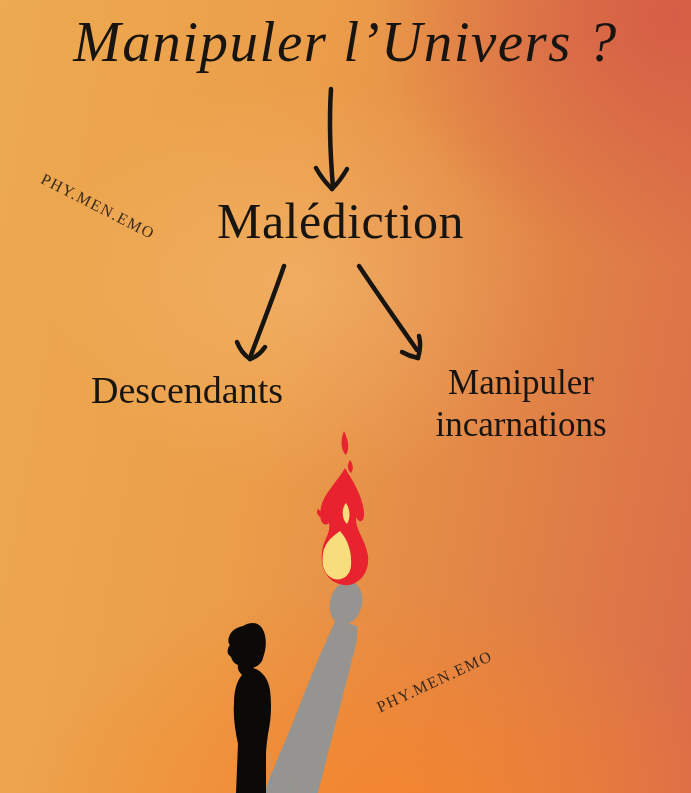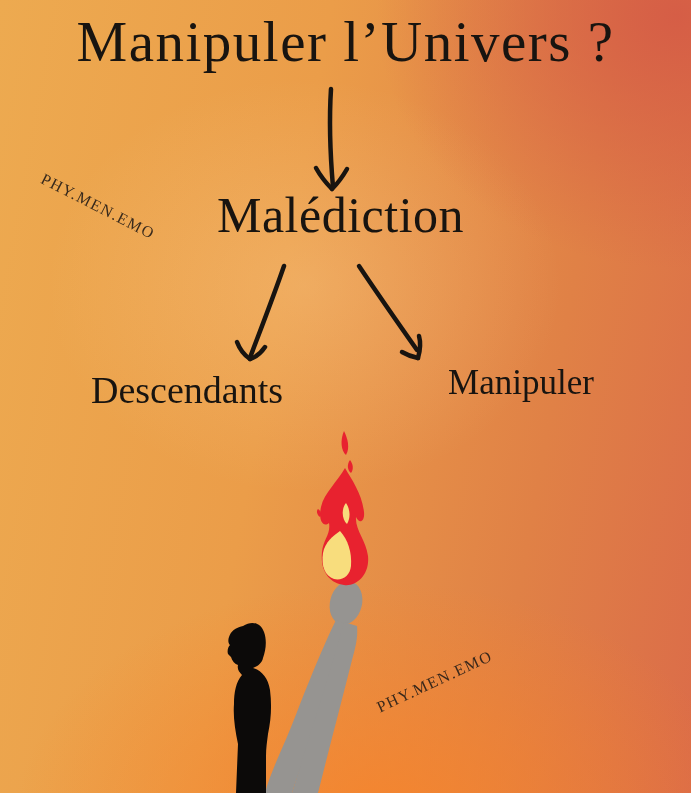--- a/index.html
+++ b/index.html
@@ -24,23 +24,24 @@
       radial-gradient(60% 42% at 44% 36%, rgba(252,212,152,0.30) 0%, rgba(252,212,152,0) 62%),
       radial-gradient(85% 48% at 55% 103%, rgba(247,132,42,0.85) 0%, rgba(247,132,42,0) 62%),
       linear-gradient(100deg, var(--bg-top-left) 0%, #eb9d49 40%, #e08146 75%, var(--bg-top-right) 100%);
   }
   .title{
     position:absolute;top:8px;left:0;right:0;
     text-align:center;
     font-size:57px;letter-spacing:1.5px;
     line-height:1.2;
     white-space:nowrap;
+    font-style:italic;
   }
   .center-node{
-    position:absolute;top:186px;left:0;right:10px;
+    position:absolute;top:192px;left:0;right:10px;
     text-align:center;
     font-size:50px;letter-spacing:0.5px;
   }
   .branch-left{
     position:absolute;top:368px;left:32px;width:310px;
     text-align:center;
     font-size:38px;
   }
   .branch-right{
     position:absolute;top:362px;left:392px;width:258px;
@@ -77,20 +78,21 @@
   <div class="title">Manipuler l’Univers ?</div>
 
   <div class="watermark wm-top">PHY.MEN.EMO</div>
 
   <div class="center-node">Malédiction</div>
 
   <div class="branch-left">Descendants</div>
 
   <div class="branch-right">
     <span>Manipuler</span><br>
+    <span>incarnations</span>
   </div>
 
   <div class="watermark wm-bottom">PHY.MEN.EMO</div>
 
   <svg class="scene" viewBox="0 0 691 793" aria-hidden="true">
 
     <g>
       <path class="arrow" d="M 331 89 C 329 120, 330 152, 333 187"></path>
       <path class="arrow" d="M 316 168 C 321 177, 326 183, 332 189"></path>
       <path class="arrow" d="M 332 189 C 338 183, 343 176, 347 169"></path>

